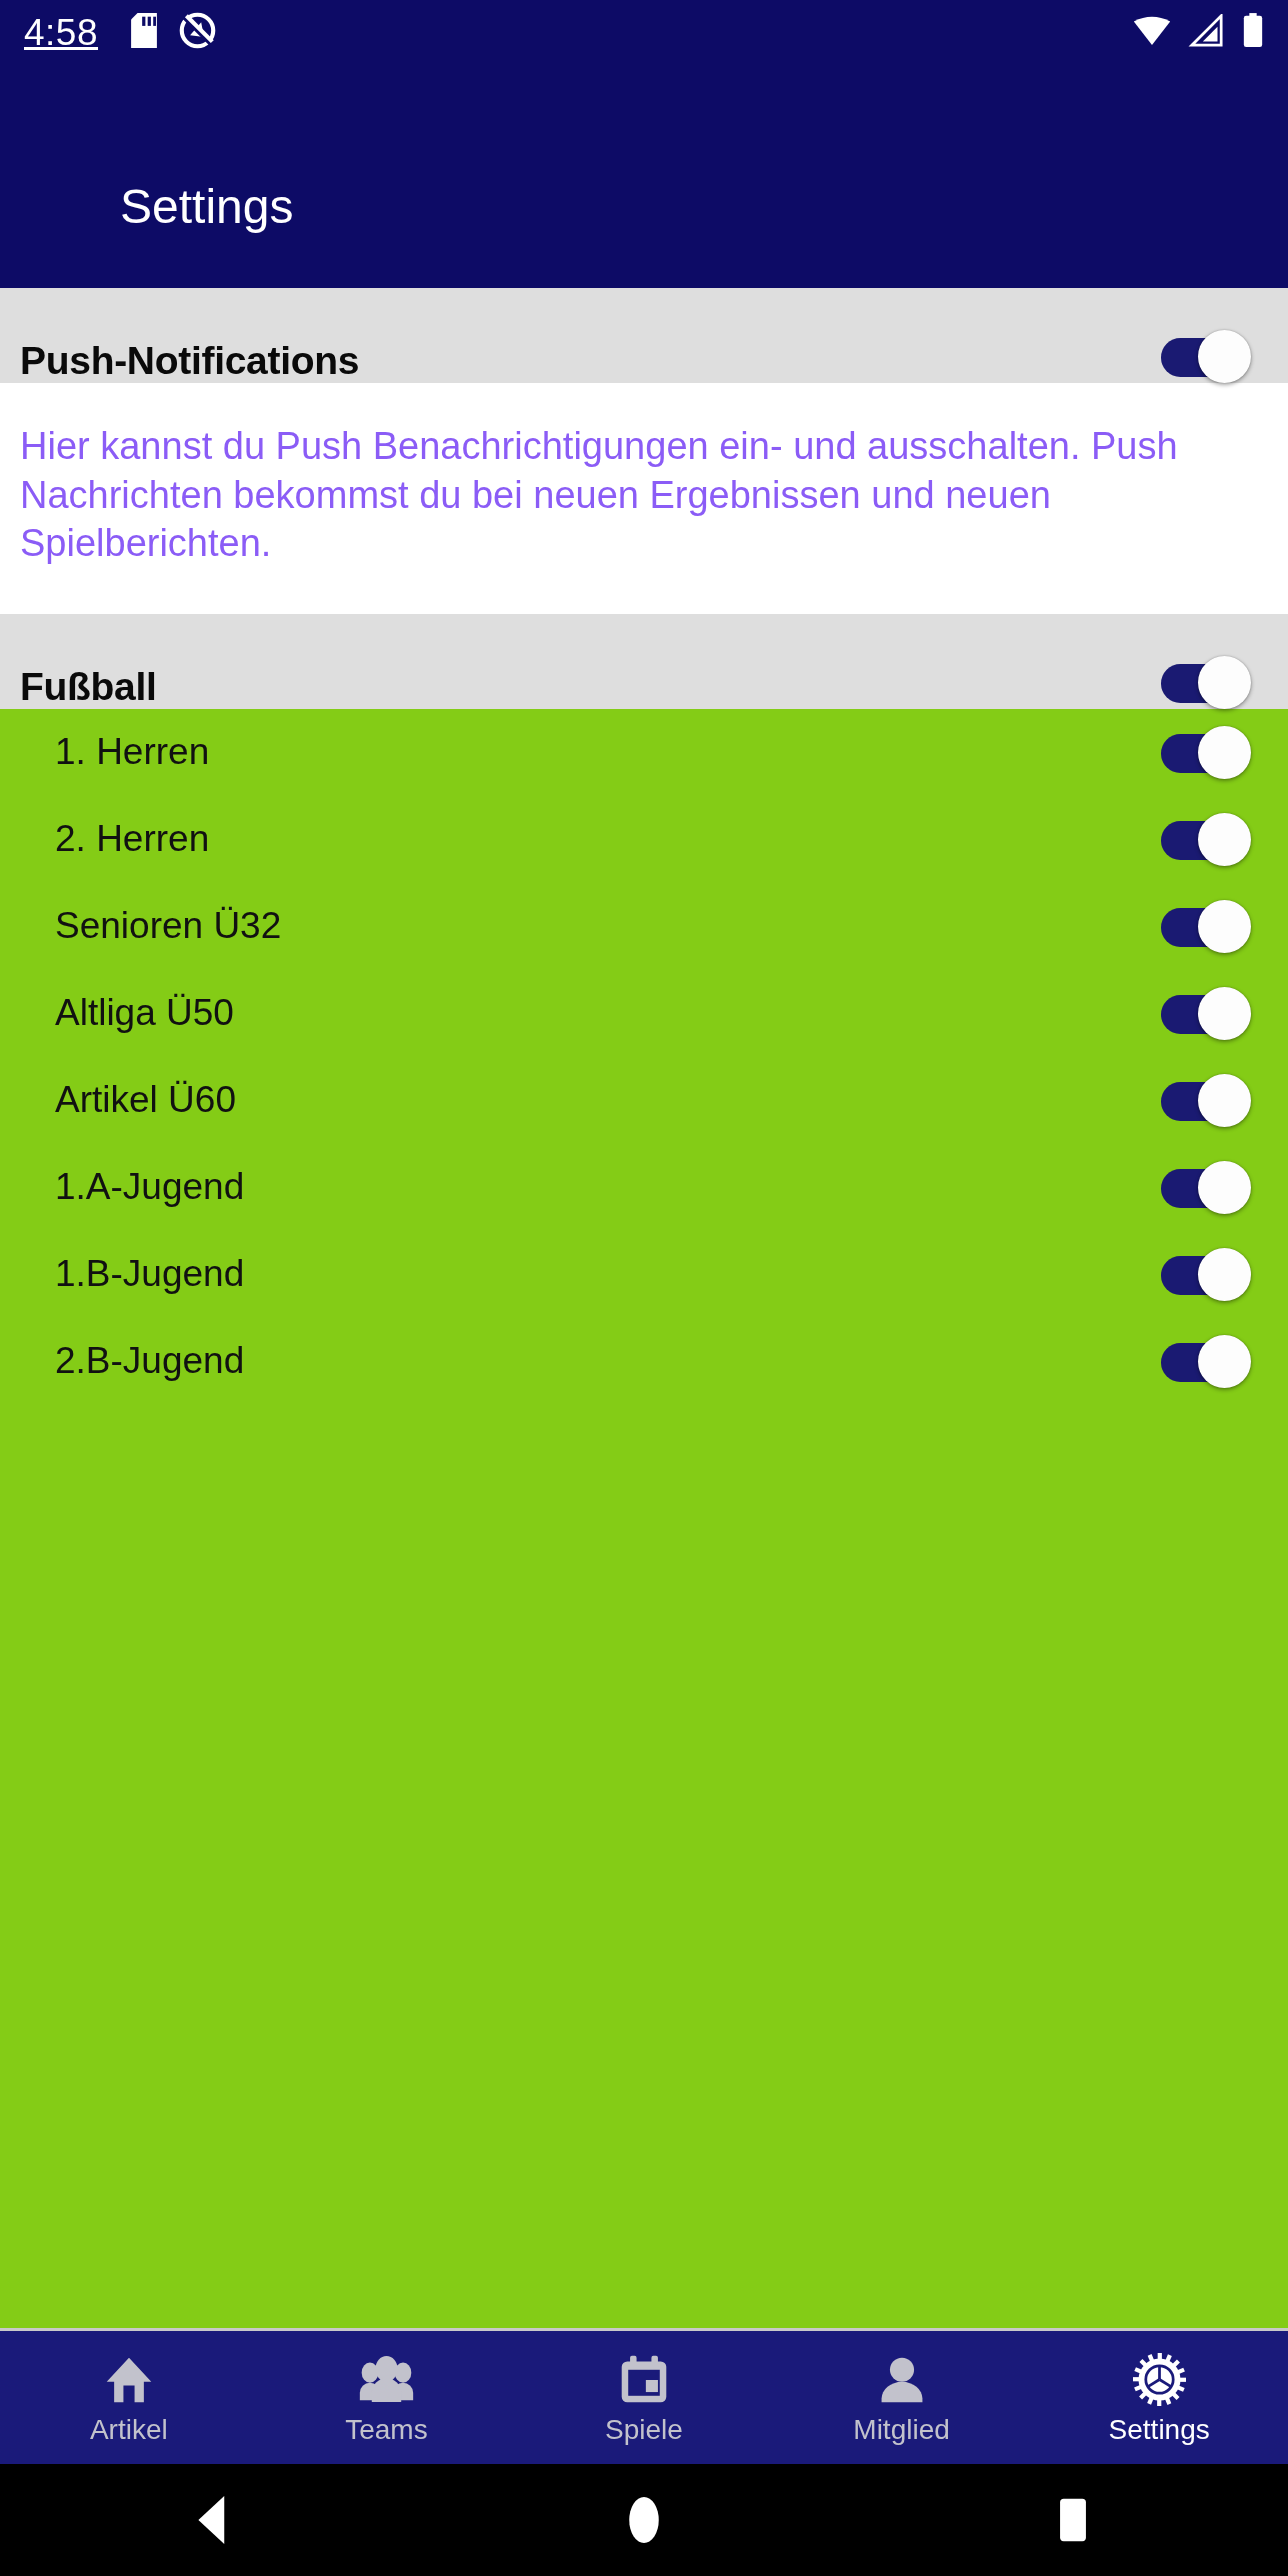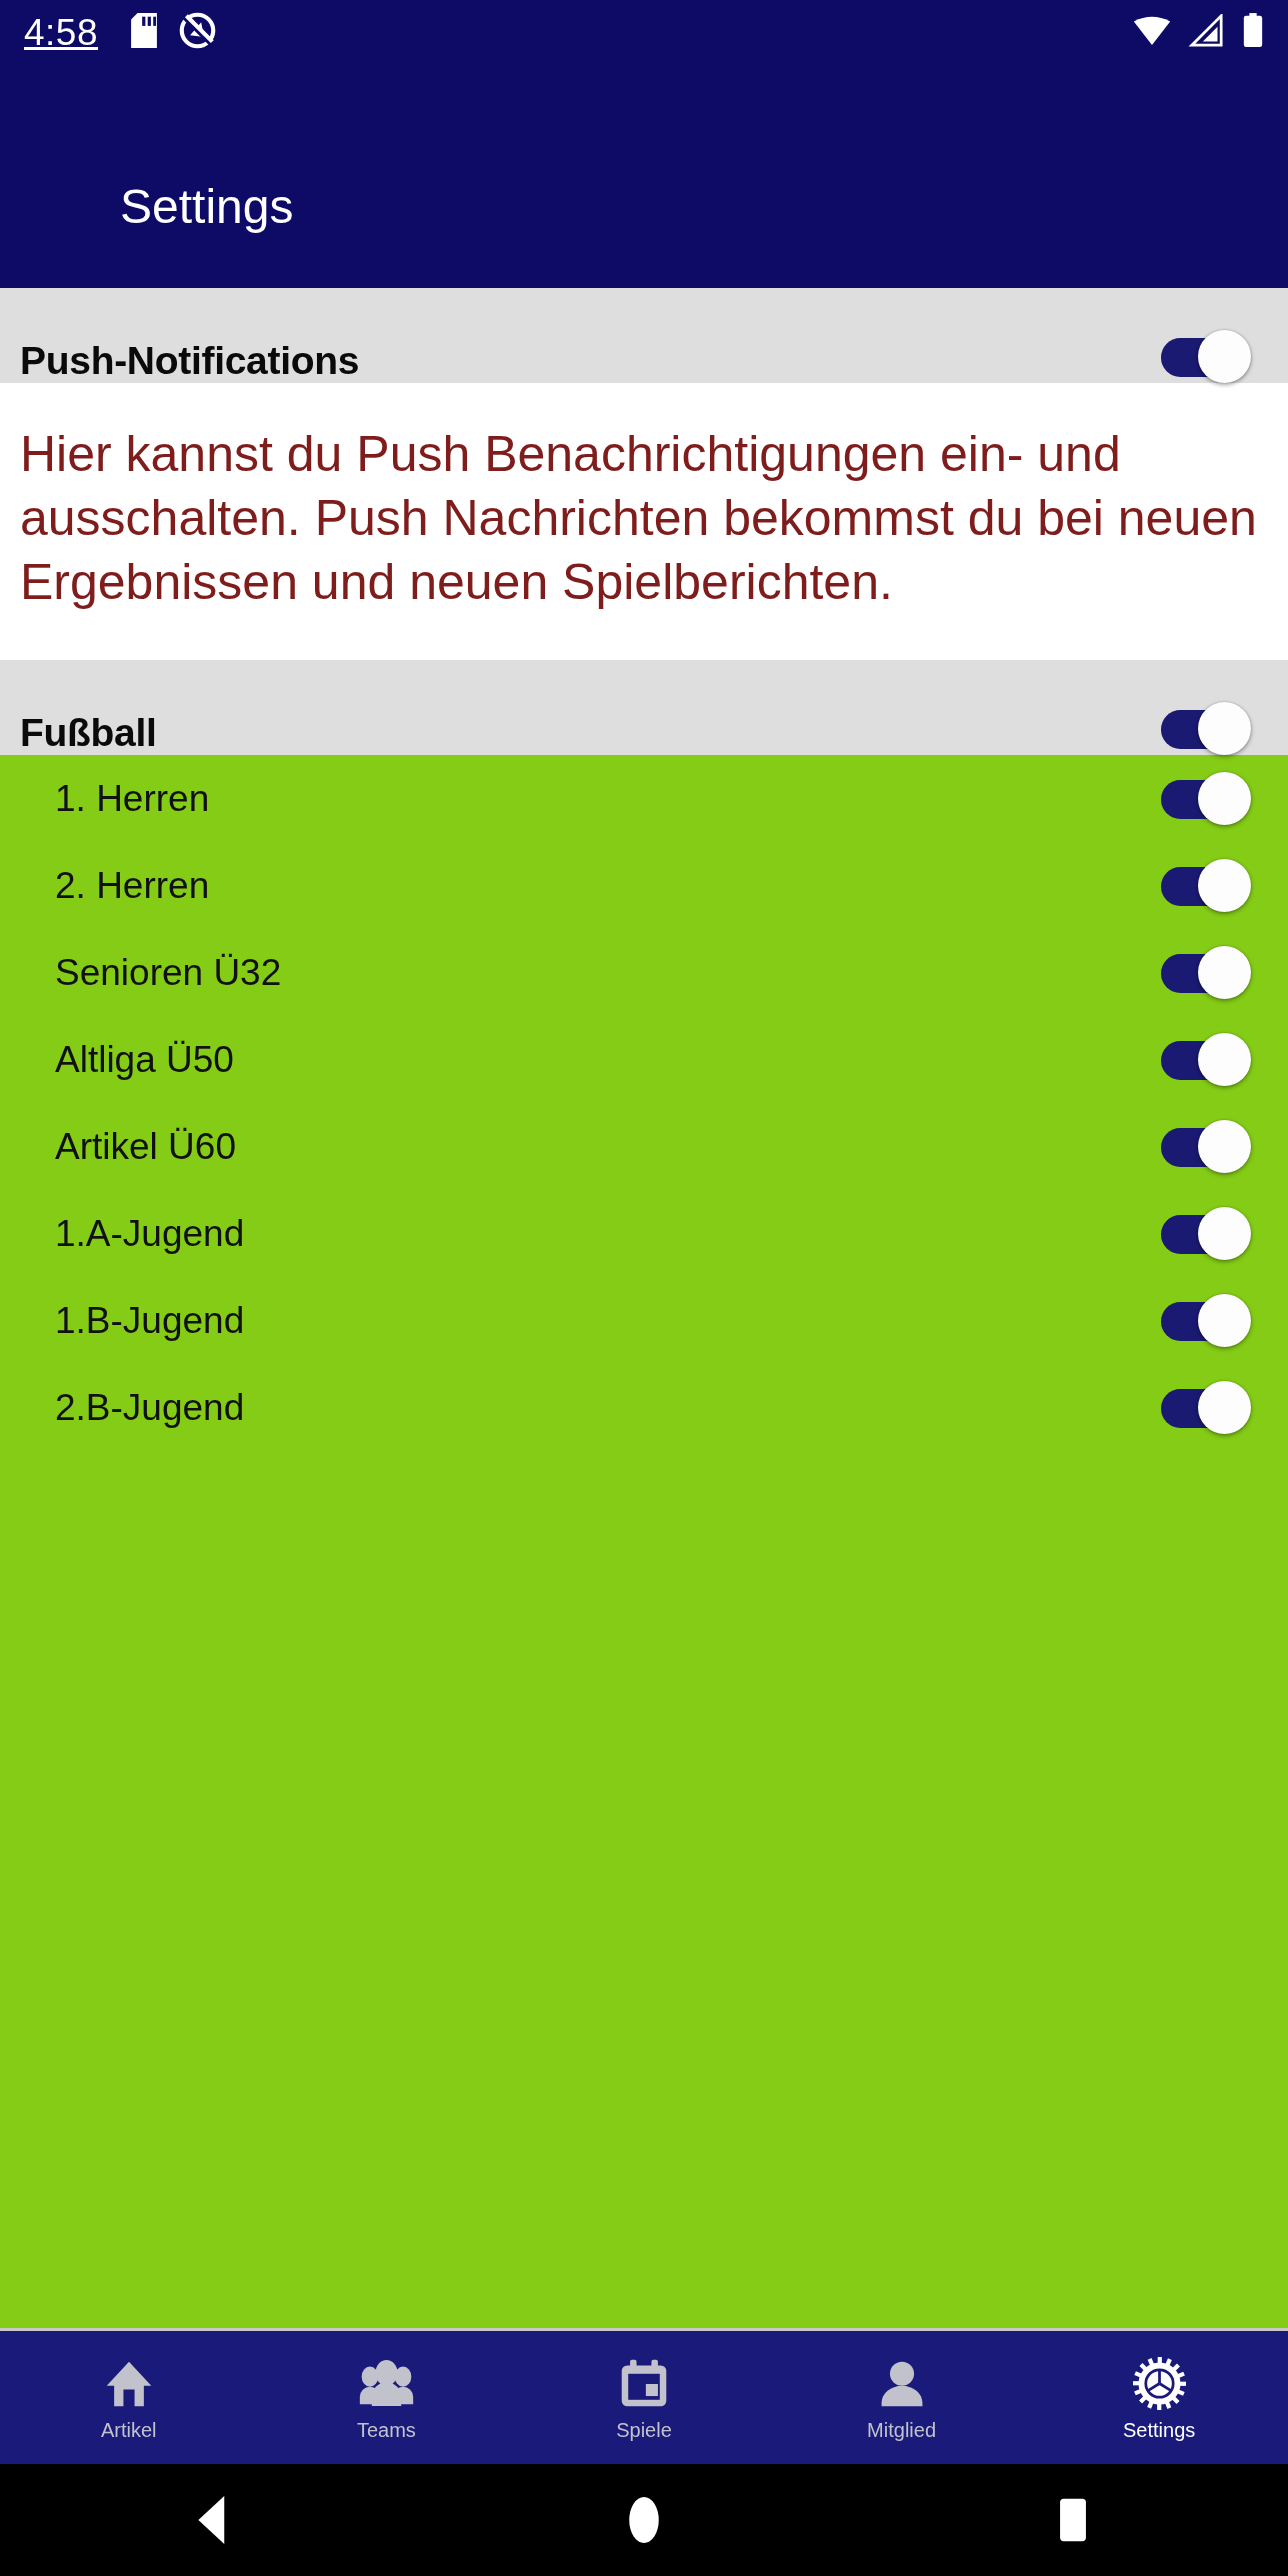--- a/index.html
+++ b/index.html
@@ -38,21 +38,21 @@
   }
   .section-header .title { font-size:39px; font-weight:700; color:#0a0a0a; letter-spacing:-0.3px; }
   .section-header .spacer { flex:1; }
 
   
   .desc-block {
     background:#ffffff; flex:0 0 auto;
     padding:39px 26px 46px 20px;
   }
   .desc-text {
-    font-size:50px; line-height:1.28; color:#7f1d1d; font-weight:400;
+    font-size:38px; line-height:1.28; color:#8b5cf6; font-weight:400;
   }
 
   
   .list { background:#84cc16; flex:1 1 auto; overflow:hidden; }
   .list-row {
     height:87px; display:flex; align-items:center;
     padding:0 37px 0 55px;
   }
   .list-row .label { font-size:37px; color:#111; font-weight:400; }
   .list-row .spacer { flex:1; }
@@ -73,21 +73,21 @@
   .bottomnav {
     height:136px; background:#1a1a7a; flex:0 0 auto;
     display:flex; align-items:stretch;
     border-top:3.7px solid #c9c9c9;
   }
   .nav-item {
     flex:1; display:flex; flex-direction:column;
     align-items:center; justify-content:center; gap:7.4px;
   }
   .nav-ico { height:57px; display:flex; align-items:center; justify-content:center; }
-  .nav-label { font-size:20px; color:#c2c2cc; line-height:1; }
+  .nav-label { font-size:28px; color:#c2c2cc; line-height:1; }
   .nav-item.active .nav-label { color:#ffffff; }
 
   
   .sysnav {
     height:112px; background:#000; flex:0 0 auto;
     display:flex; align-items:center; justify-content:space-around;
   }
   .sysnav-btn { width:184px; display:flex; align-items:center; justify-content:center; }
 </style>
 </head>

